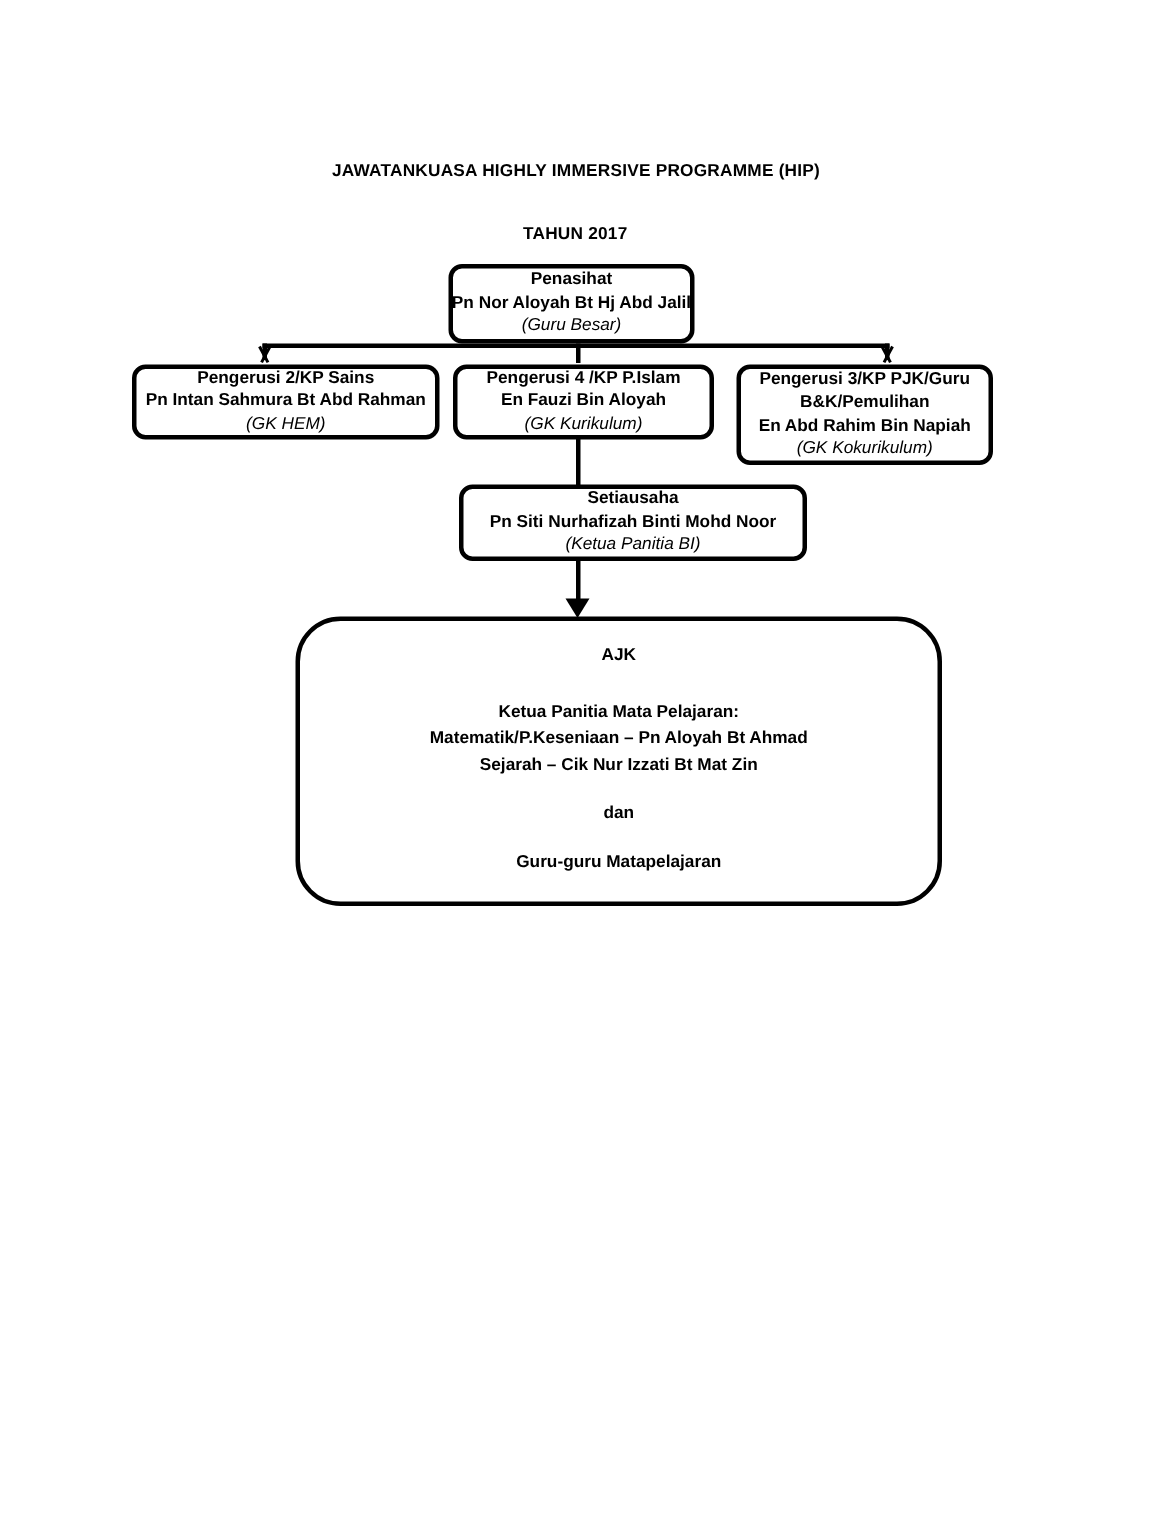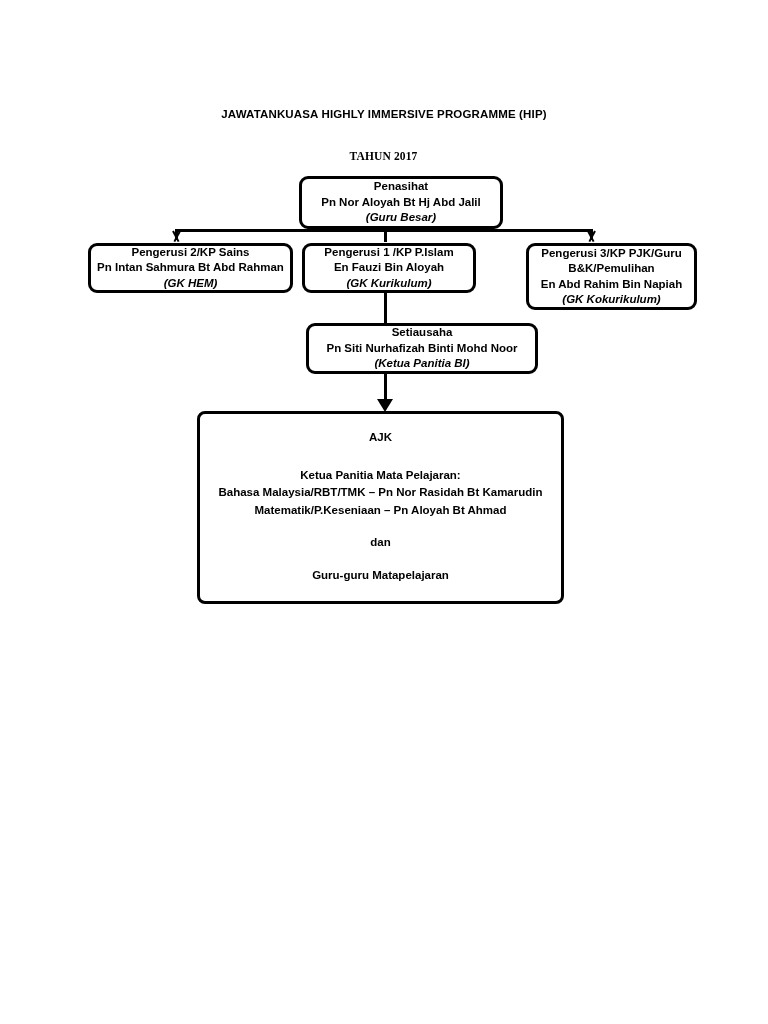--- a/index.html
+++ b/index.html
@@ -24,21 +24,21 @@
   .heading {
     position: absolute;
     text-align: center;
     font-weight: bold;
     font-size: 11.5px;
     letter-spacing: 0.15px;
     white-space: nowrap;
   }
   #title-main   { left: 0; width: 768px; top: 88px; margin-top: 20px; }
   #title-sub    { left: 0; width: 768px; top: 120px; }
-  #title-year   { left: 0; width: 767px; top: 150px; font-family: Liberation Serif, serif; }
+  #title-year   { left: 0; width: 767px; top: 150px; }
 
   
   .node {
     position: absolute;
     box-sizing: border-box;
     border: 3px solid #000000;
     background: #ffffff;
     display: flex;
     flex-direction: column;
     align-items: center;
@@ -47,47 +47,47 @@
     z-index: 3;
   }
   .node .line {
     font-size: 11.5px;
     font-weight: bold;
     line-height: 15.5px;
     white-space: nowrap;
   }
   .node .line.italic {
     font-style: italic;
-    font-weight: bold;
+    font-weight: normal;
   }
 
   #node-penasihat {
-    left: 299px; top: 176px; width: 204px; height: 53px;
+    left: 299px; top: 176px; width: 164px; height: 53px;
     border-radius: 9px;
   }
   #node-pengerusi2-sains {
     left: 88px; top: 243px; width: 205px; height: 50px;
     border-radius: 9px;
   }
   #node-pengerusi2-islam {
     left: 302px; top: 243px; width: 174px; height: 50px;
     border-radius: 9px;
   }
   #node-pengerusi3-pjk {
-    left: 526px; top: 243px; width: 171px; height: 67px;
+    left: 491px; top: 243px; width: 171px; height: 67px;
     border-radius: 9px;
   }
   #node-setiausaha {
     left: 268px; top: 323px; width: 232px; height: 51px;
     border-radius: 9px;
     margin-left: 38px;
   }
   #node-ajk {
-    left: 197px; top: 411px; width: 367px; height: 193px;
-    border-radius: 8px;
+    left: 197px; top: 411px; width: 431px; height: 193px;
+    border-radius: 30px;
     justify-content: flex-start;
     padding-top: 15px;
   }
   #node-ajk .line { line-height: 17.5px; }
   #node-ajk .spacer-lg { height: 20px; }
   #node-ajk .spacer-sm { height: 15px; }
 
   
   .conn {
     position: absolute;
@@ -151,21 +151,21 @@
     <div class="line italic">(Guru Besar)</div>
   </div>
 
   <div class="node" id="node-pengerusi2-sains">
     <div class="line">Pengerusi 2/KP Sains</div>
     <div class="line">Pn Intan Sahmura Bt Abd Rahman</div>
     <div class="line italic">(GK HEM)</div>
   </div>
 
   <div class="node" id="node-pengerusi2-islam">
-    <div class="line">Pengerusi 1 /KP P.Islam</div>
+    <div class="line">Pengerusi 4 /KP P.Islam</div>
     <div class="line">En Fauzi Bin Aloyah</div>
     <div class="line italic">(GK Kurikulum)</div>
   </div>
 
   <div class="node" id="node-pengerusi3-pjk">
     <div class="line">Pengerusi 3/KP PJK/Guru</div>
     <div class="line">B&amp;K/Pemulihan</div>
     <div class="line">En Abd Rahim Bin Napiah</div>
     <div class="line italic">(GK Kokurikulum)</div>
   </div>
@@ -173,21 +173,21 @@
   <div class="node" id="node-setiausaha">
     <div class="line">Setiausaha</div>
     <div class="line">Pn Siti Nurhafizah Binti Mohd Noor</div>
     <div class="line italic">(Ketua Panitia BI)</div>
   </div>
 
   <div class="node" id="node-ajk">
     <div class="line">AJK</div>
     <div class="spacer-lg"></div>
     <div class="line">Ketua Panitia Mata Pelajaran:</div>
-    <div class="line">Bahasa Malaysia/RBT/TMK – Pn Nor Rasidah Bt Kamarudin</div>
     <div class="line">Matematik/P.Keseniaan – Pn Aloyah Bt Ahmad</div>
+    <div class="line">Sejarah – Cik Nur Izzati Bt Mat Zin</div>
     <div class="spacer-sm"></div>
     <div class="line">dan</div>
     <div class="spacer-sm"></div>
     <div class="line">Guru-guru Matapelajaran</div>
   </div>
 
 </div>
 
 </body></html>

